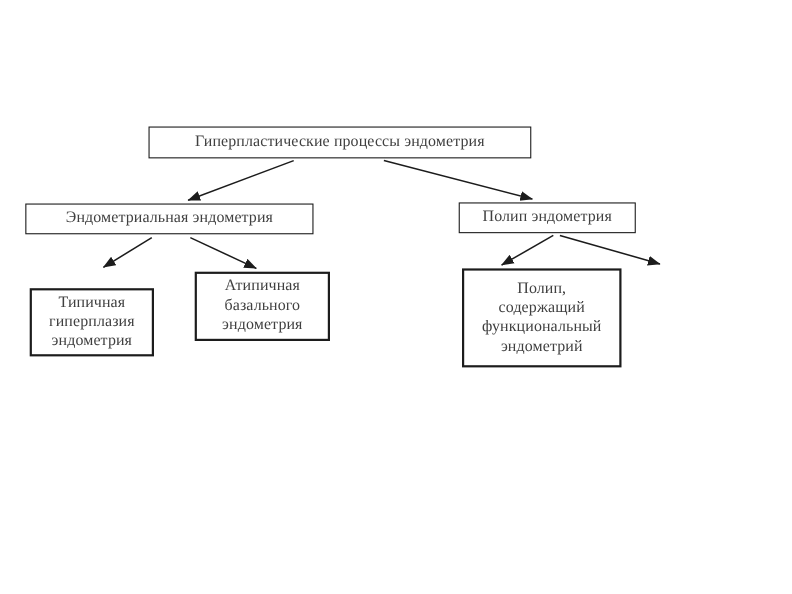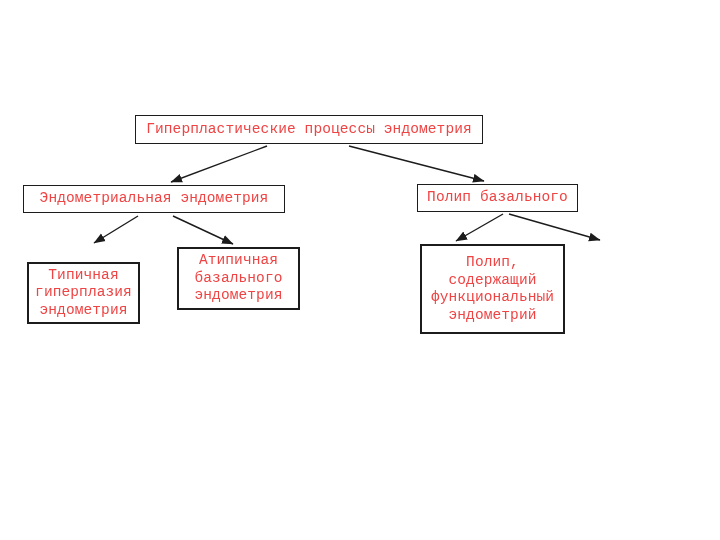--- a/index.html
+++ b/index.html
@@ -6,22 +6,22 @@
     margin: 0;
     padding: 0;
     background: #ffffff;
   }
   .canvas {
     position: relative;
     width: 720px;
     height: 540px;
     background: #ffffff;
     overflow: hidden;
-    font-family: Liberation Mono, monospace;
-    color: #ef4444;
+    font-family: Liberation Serif, serif;
+    color: #404040;
   }
   .edges-layer {
     position: absolute;
     left: 0;
     top: 0;
     width: 720px;
     height: 540px;
     pointer-events: none;
   }
   .box {
@@ -65,21 +65,21 @@
     <line x1="138" y1="216" x2="94" y2="243" stroke="#1c1c1c" stroke-width="1.4" marker-end="url(#ah)"></line>
     <line x1="173" y1="216" x2="233" y2="244" stroke="#1c1c1c" stroke-width="1.4" marker-end="url(#ah)"></line>
     <line x1="503" y1="214" x2="456" y2="241" stroke="#1c1c1c" stroke-width="1.4" marker-end="url(#ah)"></line>
     <line x1="509" y1="214" x2="600" y2="240" stroke="#1c1c1c" stroke-width="1.4" marker-end="url(#ah)"></line>
   </svg>
 
   <div id="n-root" class="box">Гиперпластические процессы эндометрия</div>
 
   <div id="n-hyp" class="box">Эндометриальная эндометрия</div>
 
-  <div id="n-pol" class="box">Полип базального</div>
+  <div id="n-pol" class="box">Полип эндометрия</div>
 
   <div id="n-typ" class="box leaf">Типичная
 гиперплазия
 эндометрия</div>
 
   <div id="n-atyp" class="box leaf">Атипичная
 базального
 эндометрия</div>
 
   <div id="n-func" class="box leaf">Полип,

